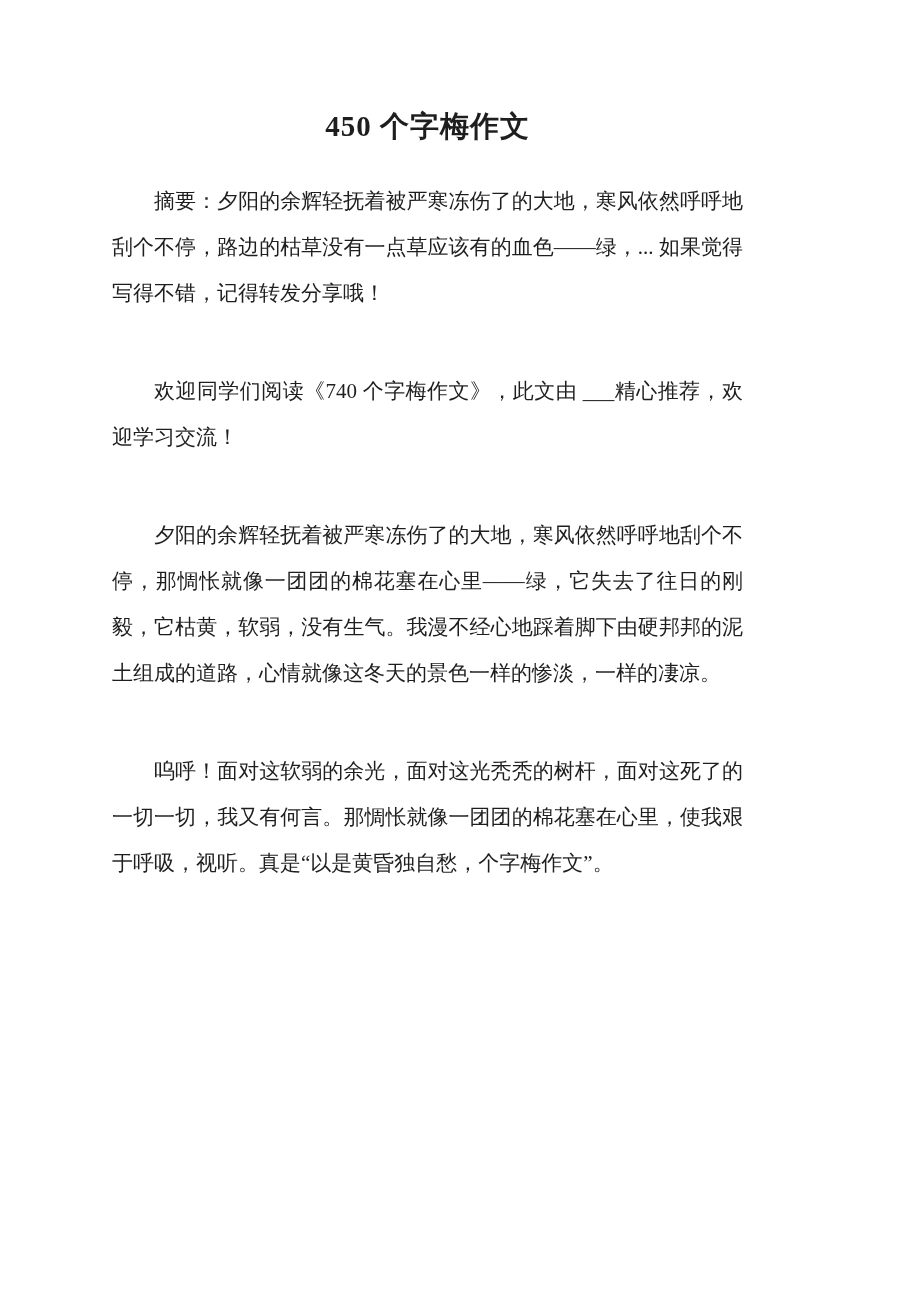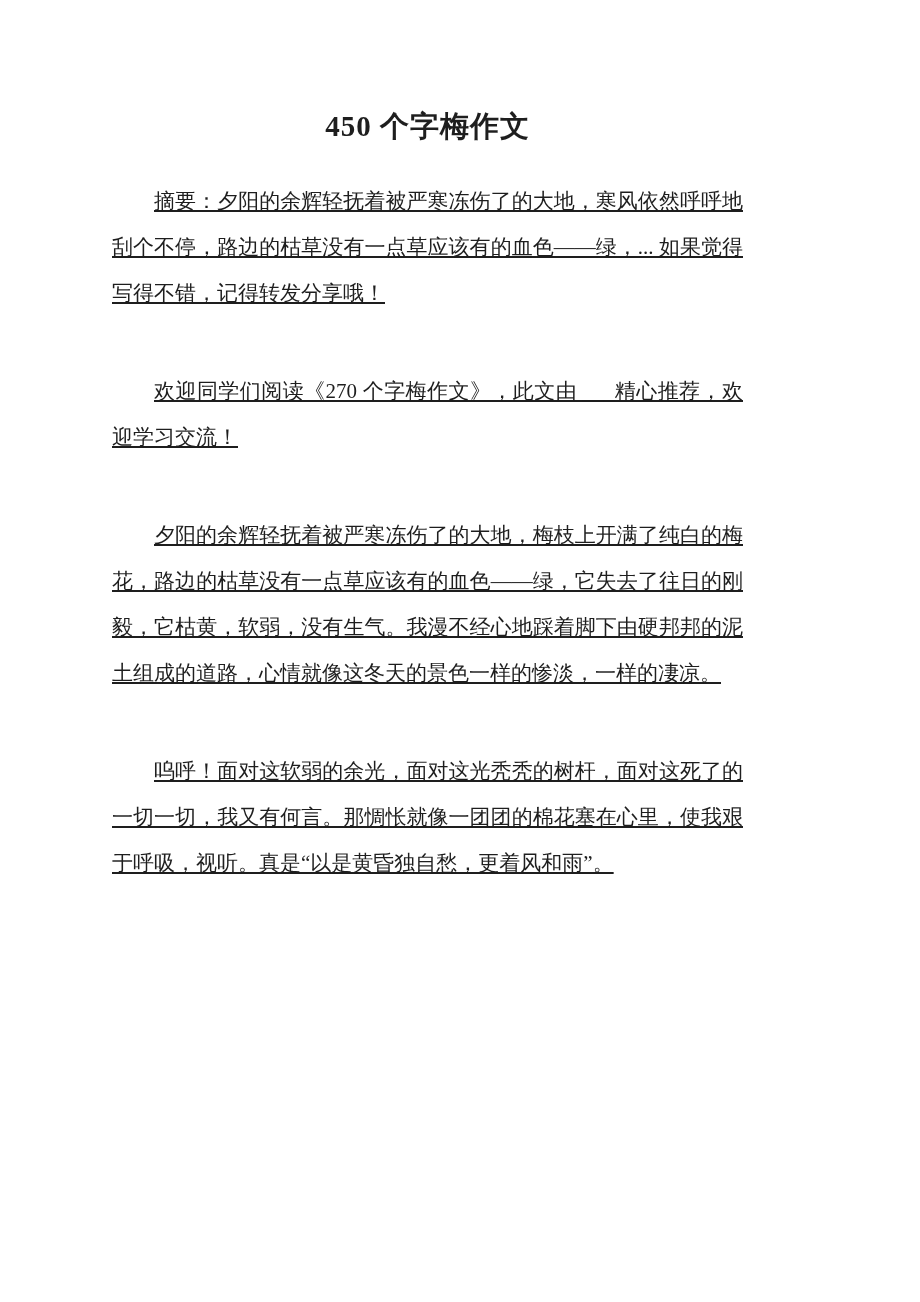--- a/index.html
+++ b/index.html
@@ -29,30 +29,29 @@
     text-align: center;
     letter-spacing: 1px;
   }
   .doc-body p.para {
     margin: 0 0 52px 0;
     font-size: 21px;
     line-height: 46px;
     text-align: justify;
     text-indent: 2em;
     word-break: break-all;
-    text-decoration: underline;
   }
   .doc-body p.para:last-child {
     margin-bottom: 0;
   }
 </style>
 </head>
 <body>
 
 <div class="doc">
   <h1 class="doc-title">450 个字梅作文</h1>
   <div class="doc-body" id="doc-body">
       <p class="para">摘要：夕阳的余辉轻抚着被严寒冻伤了的大地，寒风依然呼呼地刮个不停，路边的枯草没有一点草应该有的血色——绿，...  如果觉得写得不错，记得转发分享哦！</p>
-      <p class="para">欢迎同学们阅读《270 个字梅作文》，此文由 ___精心推荐，欢迎学习交流！</p>
-      <p class="para">夕阳的余辉轻抚着被严寒冻伤了的大地，梅枝上开满了纯白的梅花，路边的枯草没有一点草应该有的血色——绿，它失去了往日的刚毅，它枯黄，软弱，没有生气。我漫不经心地踩着脚下由硬邦邦的泥土组成的道路，心情就像这冬天的景色一样的惨淡，一样的凄凉。</p>
-      <p class="para">呜呼！面对这软弱的余光，面对这光秃秃的树杆，面对这死了的一切一切，我又有何言。那惆怅就像一团团的棉花塞在心里，使我艰于呼吸，视听。真是“以是黄昏独自愁，更着风和雨”。</p>
+      <p class="para">欢迎同学们阅读《740 个字梅作文》，此文由 ___精心推荐，欢迎学习交流！</p>
+      <p class="para">夕阳的余辉轻抚着被严寒冻伤了的大地，寒风依然呼呼地刮个不停，那惆怅就像一团团的棉花塞在心里——绿，它失去了往日的刚毅，它枯黄，软弱，没有生气。我漫不经心地踩着脚下由硬邦邦的泥土组成的道路，心情就像这冬天的景色一样的惨淡，一样的凄凉。</p>
+      <p class="para">呜呼！面对这软弱的余光，面对这光秃秃的树杆，面对这死了的一切一切，我又有何言。那惆怅就像一团团的棉花塞在心里，使我艰于呼吸，视听。真是“以是黄昏独自愁，个字梅作文”。</p>
     </div>
 </div>
 
 </body></html>

